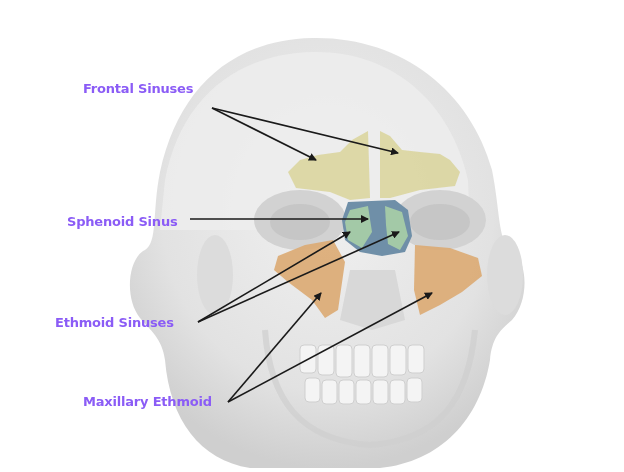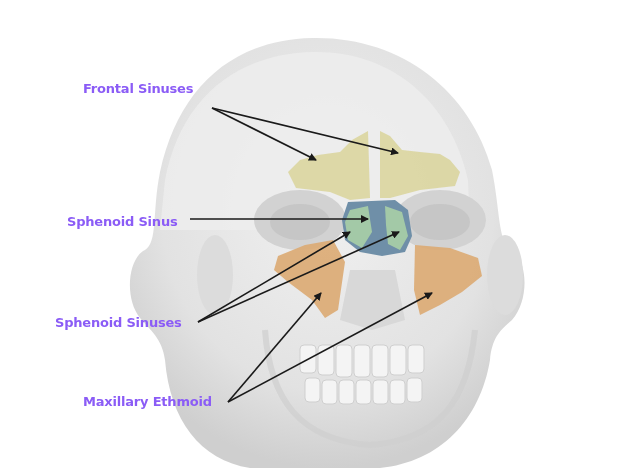--- a/index.html
+++ b/index.html
@@ -73,14 +73,14 @@
     <line x1="190" y1="219" x2="368" y2="219" marker-end="url(#ah)"></line>
     <line x1="198" y1="322" x2="350" y2="232" marker-end="url(#ah)"></line>
     <line x1="198" y1="322" x2="399" y2="232" marker-end="url(#ah)"></line>
     <line x1="228" y1="402" x2="321" y2="293" marker-end="url(#ah)"></line>
     <line x1="228" y1="402" x2="432" y2="293" marker-end="url(#ah)"></line>
   </g>
 </svg>
 
 <div class="label" style="left:83px; top:81px;">Frontal Sinuses</div>
 <div class="label" style="left:55px; top:214px;margin-left:12px;">Sphenoid Sinus</div>
-<div class="label" style="left:55px; top:315px;">Sphenoid Sinuses</div>
+<div class="label" style="left:55px; top:315px;">Ethmoid Sinuses</div>
 <div class="label" style="left:83px; top:394px;">Maxillary Ethmoid</div>
 
 </body></html>

